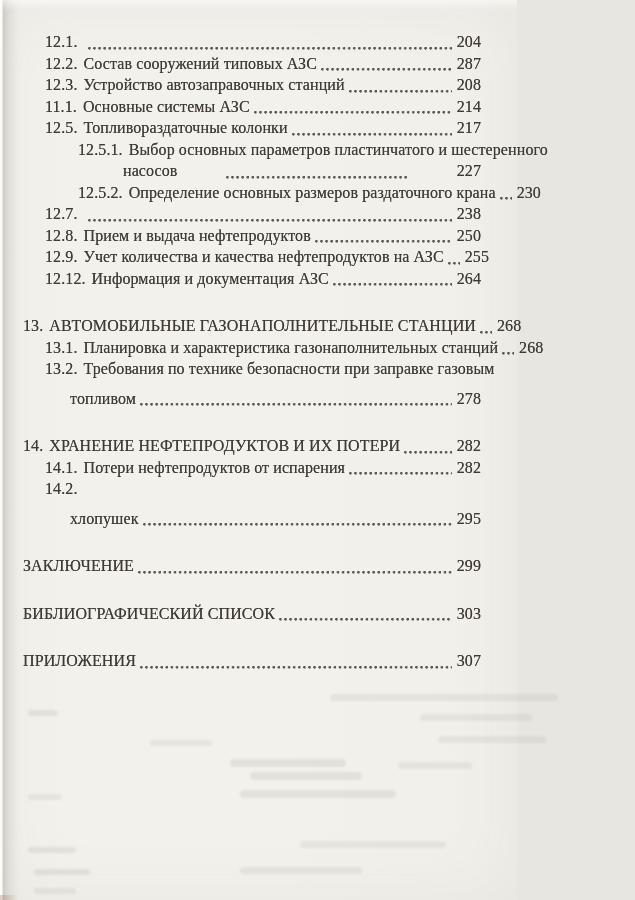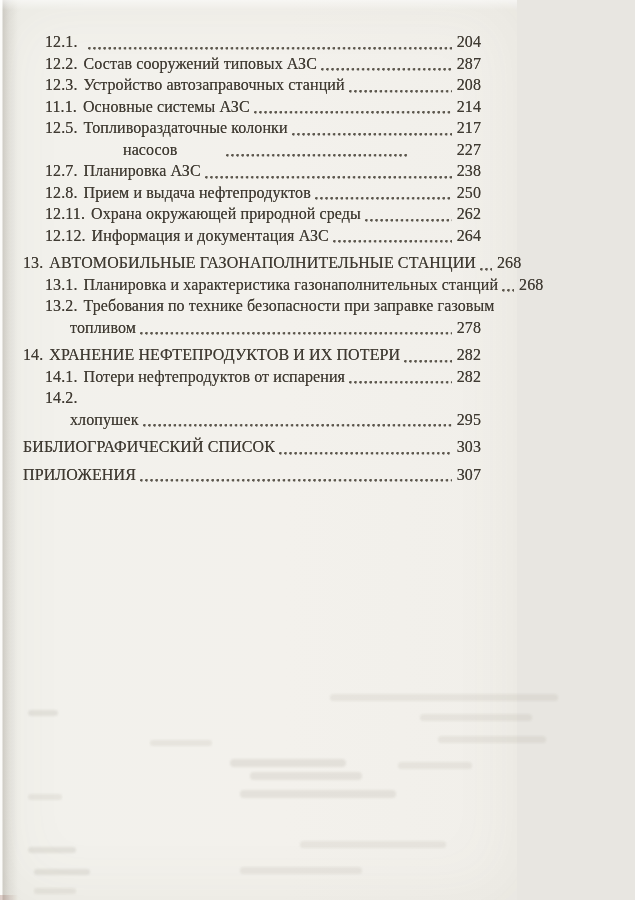--- a/index.html
+++ b/index.html
@@ -28,35 +28,35 @@
     position:absolute; left:0; bottom:0; width:18px; height:5px;
     background:linear-gradient(90deg,rgba(150,96,84,.30),rgba(150,96,84,0));
     filter:blur(.6px);
   }
   .toc {
     position:absolute; left:23px; right:36px; top:31px;
     font-size:16px; line-height:21.5px;
     text-shadow:0 0 .6px rgba(62,56,46,.75);
     letter-spacing:.1px;
   }
-  .entry.brk { margin-top:6px; }
+  .entry.brk { margin-top:26px; }
   .line { display:flex; align-items:baseline; white-space:nowrap; }
   .num { flex:0 0 auto; margin-right:6px; }
   .ttl { flex:0 0 auto; }
   .pg  { flex:0 0 auto; }
   .leader {
     flex:1 1 auto; min-width:12px; height:5px;
     align-self:flex-end; margin:0 5px 2px 4px;
     background-image:radial-gradient(circle at 1.4px 2.3px,rgba(70,64,54,.88) 1.05px,rgba(70,64,54,0) 1.6px);
     background-size:5.1px 5px; background-repeat:repeat-x;
   }
   .lvl0 { padding-left:0; }
   .lvl1 { padding-left:22px; }
   .lvl2 { padding-left:55px; }
-  .lvl1 .cont { padding-left:25px; }
+  .lvl1 .cont { padding-left:25px;margin-top:8px; }
   .lvl2 .cont { padding-left:45px;gap:44px; }
   
   .ghost { position:absolute; border-radius:4px; background:rgba(124,116,100,.10); filter:blur(1.1px); }
   .g1 {left:330px;top:694px;width:228px;height:7px}
   .g2 {left:28px; top:710px;width:30px; height:6px;background:rgba(124,116,100,.13)}
   .g3 {left:420px;top:714px;width:112px;height:7px}
   .g4 {left:150px;top:740px;width:62px; height:6px}
   .g5 {left:438px;top:736px;width:108px;height:7px}
   .g6 {left:230px;top:759px;width:116px;height:8px;background:rgba(124,116,100,.13)}
   .g7 {left:398px;top:762px;width:74px; height:7px}
@@ -107,48 +107,59 @@
       </div>
       <div class="entry lvl1">
         <div class="line">
           <span class="num">12.5.</span>
           <span class="ttl">Топливораздаточные колонки</span>
           <span class="leader"></span>
           <span class="pg">217</span>
         </div>
       </div>
       <div class="entry lvl2">
+        <div class="line">
+          <span class="num">12.5.1.</span>
+          <span class="ttl">Выбор основных параметров пластинчатого и шестеренного</span>
+        </div>
         <div class="line cont">
           <span class="ttl">насосов</span>
           <span class="leader"></span>
           <span class="pg">227</span>
         </div>
       </div>
+      <div class="entry lvl2">
+        <div class="line">
+          <span class="num">12.5.2.</span>
+          <span class="ttl">Определение основных размеров раздаточного крана</span>
+          <span class="leader"></span>
+          <span class="pg">230</span>
+        </div>
+      </div>
       <div class="entry lvl1">
         <div class="line">
           <span class="num">12.7.</span>
-          <span class="ttl">Планировка АЗС</span>
           <span class="leader"></span>
           <span class="pg">238</span>
         </div>
       </div>
       <div class="entry lvl1">
         <div class="line">
           <span class="num">12.8.</span>
           <span class="ttl">Прием и выдача нефтепродуктов</span>
           <span class="leader"></span>
           <span class="pg">250</span>
         </div>
       </div>
       <div class="entry lvl1">
         <div class="line">
-          <span class="num">12.11.</span>
-          <span class="ttl">Охрана окружающей природной среды</span>
-          <span class="leader"></span>
-          <span class="pg">262</span>
+          <span class="num">12.9.</span>
+          <span class="ttl">Учет количества и качества нефтепродуктов на АЗС</span>
+          <span class="leader"></span>
+          <span class="pg">255</span>
         </div>
       </div>
       <div class="entry lvl1">
         <div class="line">
           <span class="num">12.12.</span>
           <span class="ttl">Информация и документация АЗС</span>
           <span class="leader"></span>
           <span class="pg">264</span>
         </div>
       </div>
@@ -196,20 +207,27 @@
         </div>
       </div>
       <div class="entry lvl1">
         <div class="line">
           <span class="num">14.2.</span>
         </div>
         <div class="line cont">
           <span class="ttl">хлопушек</span>
           <span class="leader"></span>
           <span class="pg">295</span>
+        </div>
+      </div>
+      <div class="entry lvl0 brk">
+        <div class="line">
+          <span class="ttl">ЗАКЛЮЧЕНИЕ</span>
+          <span class="leader"></span>
+          <span class="pg">299</span>
         </div>
       </div>
       <div class="entry lvl0 brk">
         <div class="line">
           <span class="ttl">БИБЛИОГРАФИЧЕСКИЙ СПИСОК</span>
           <span class="leader"></span>
           <span class="pg">303</span>
         </div>
       </div>
       <div class="entry lvl0 brk">

